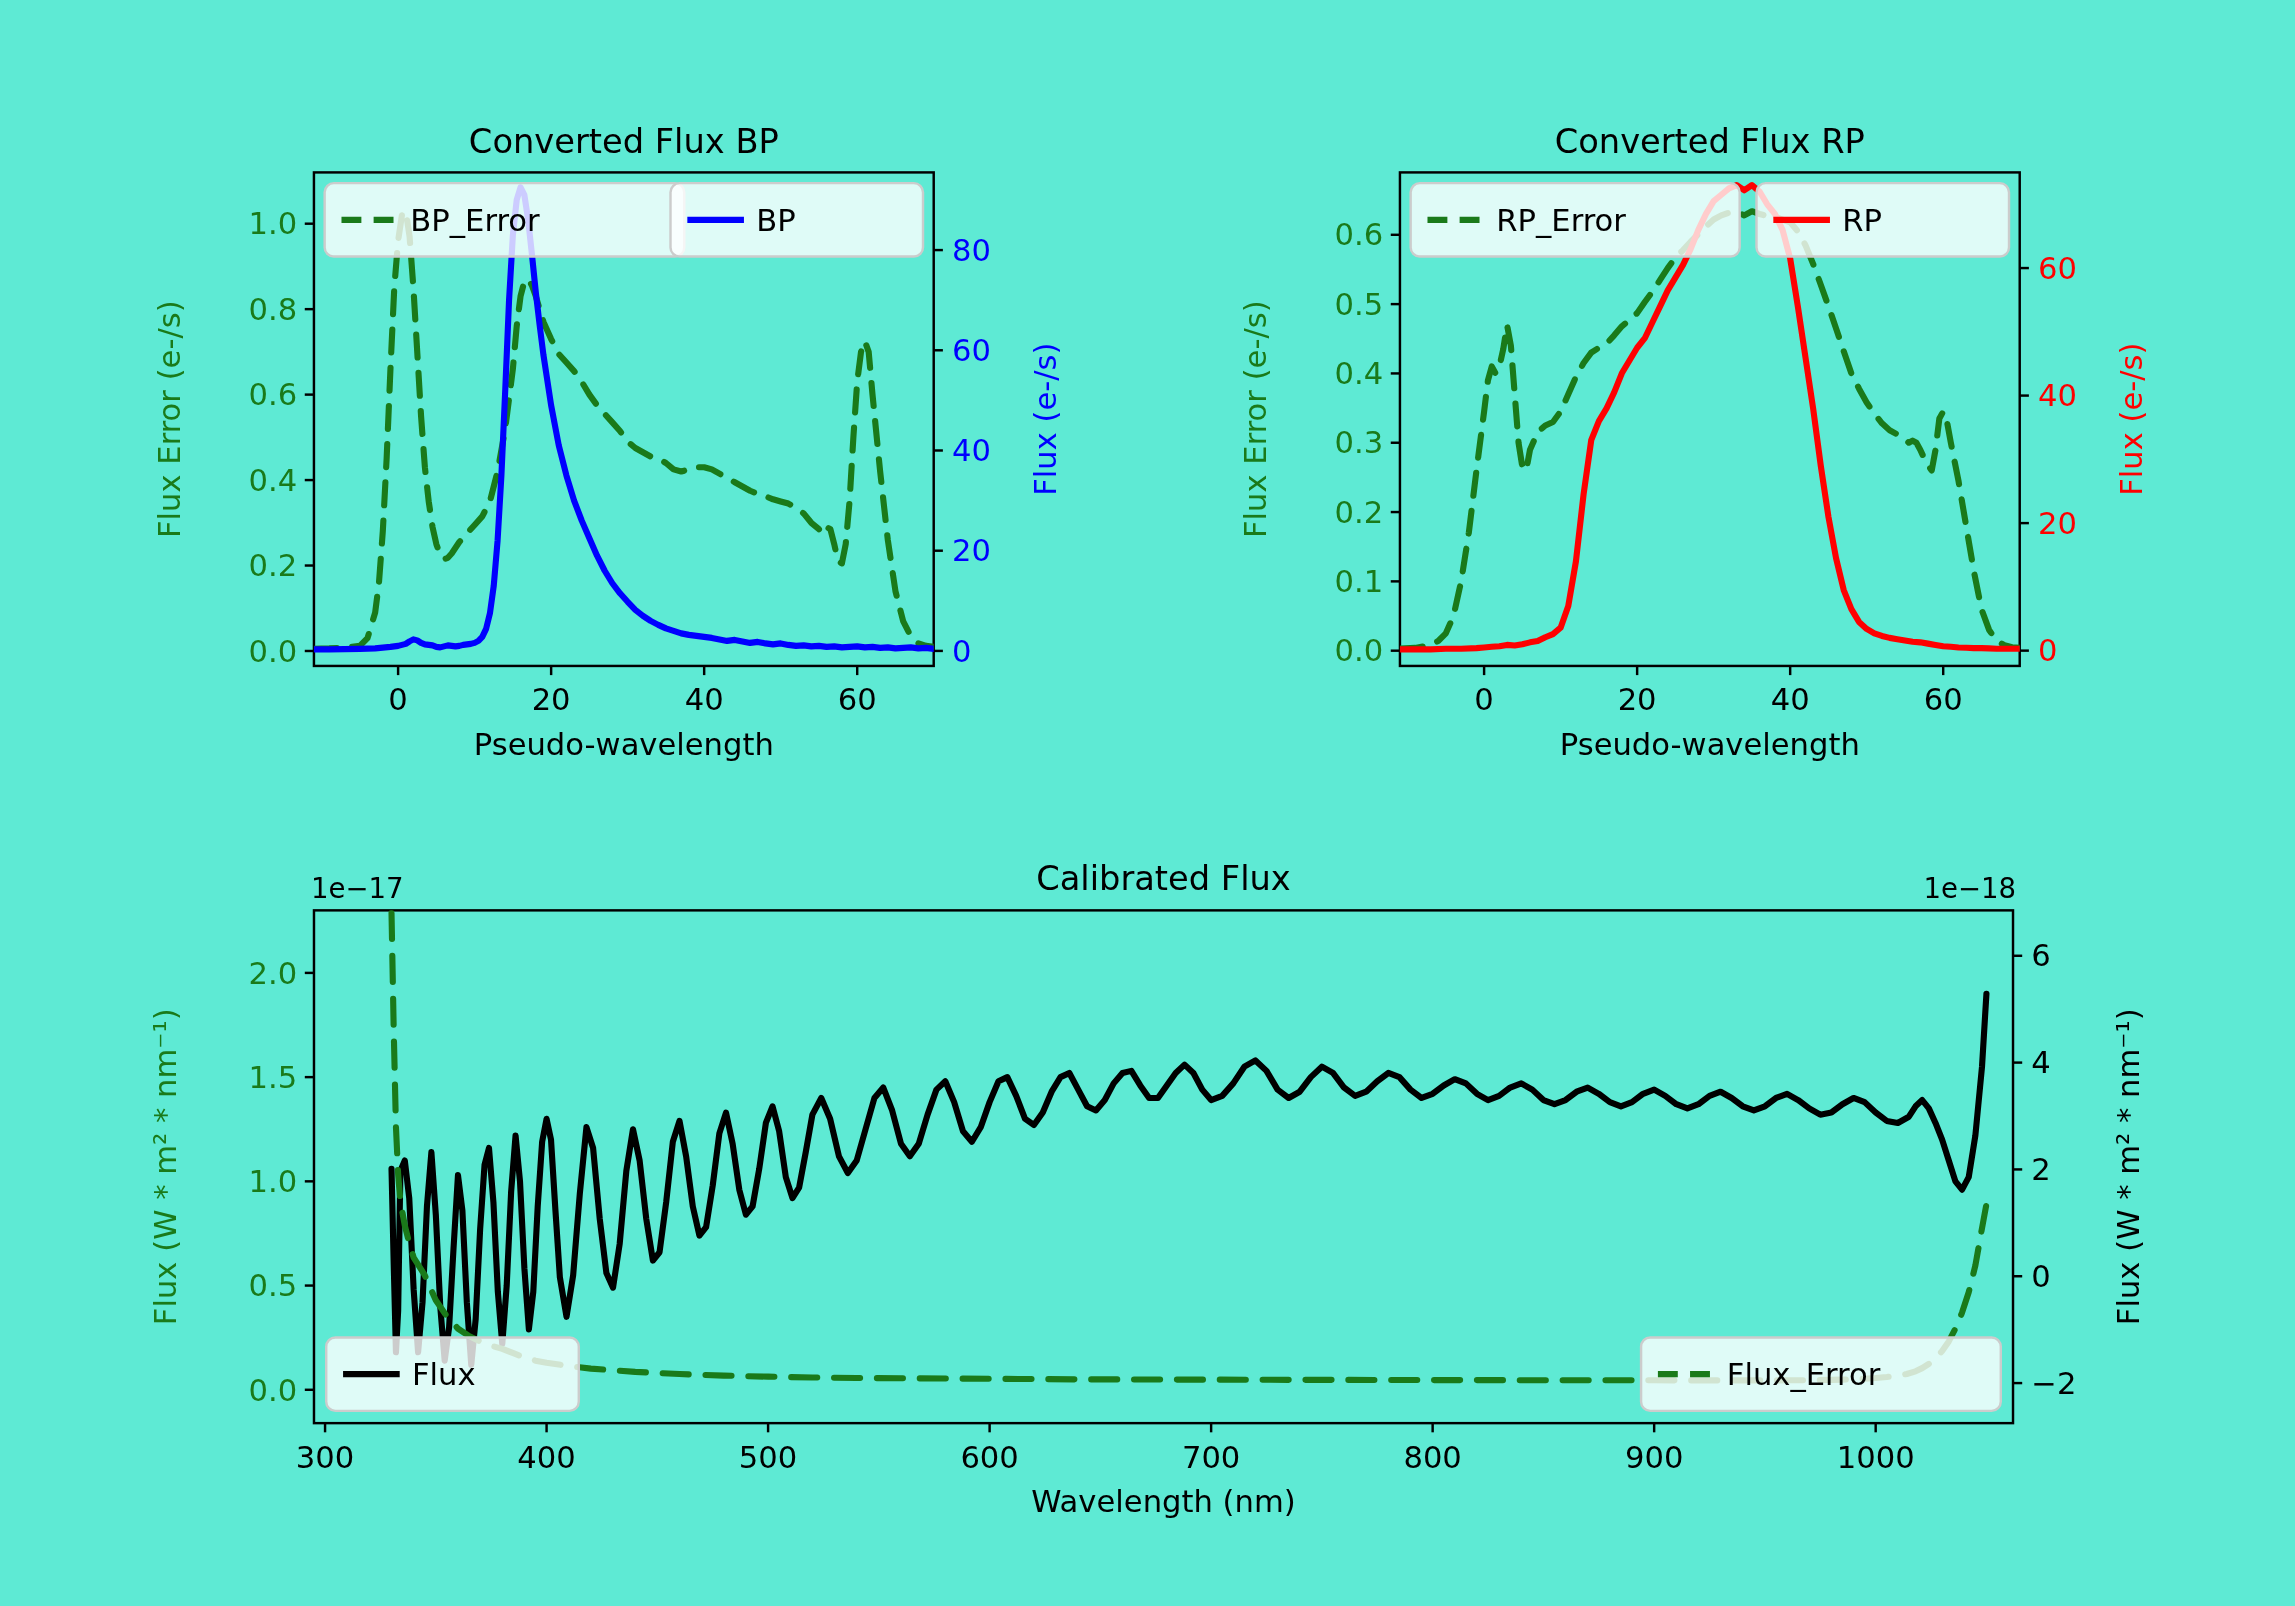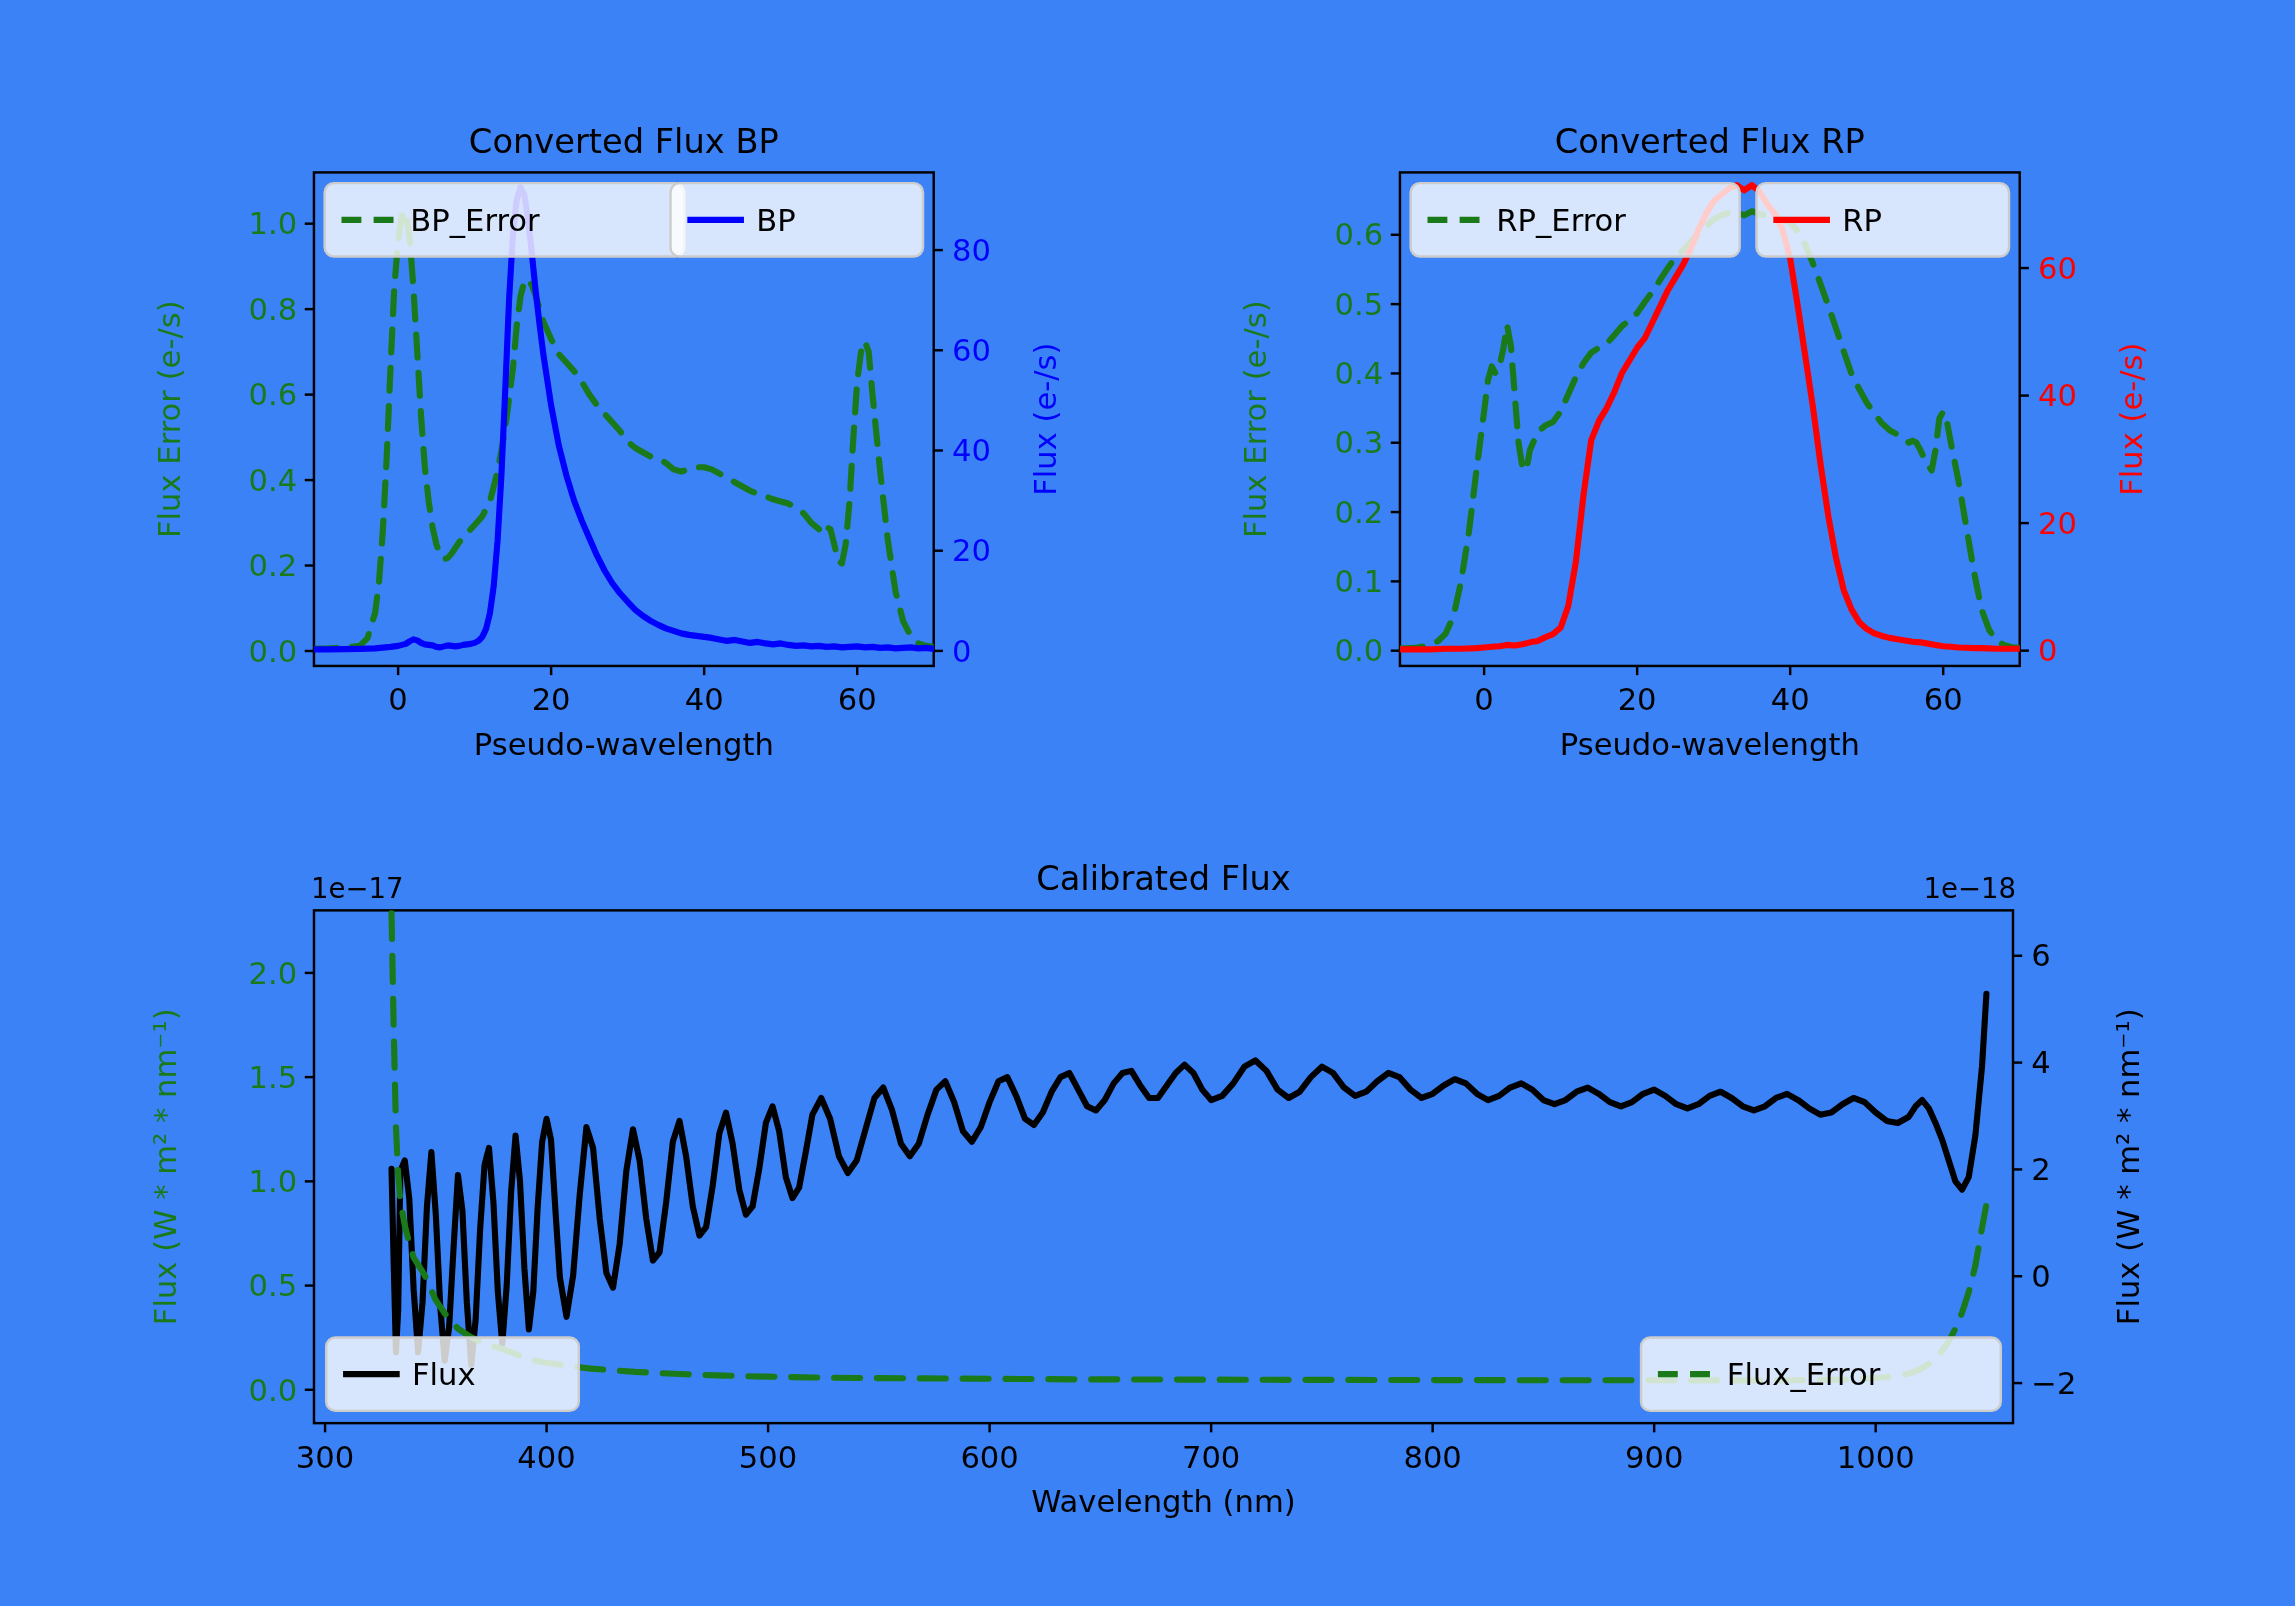--- a/index.html
+++ b/index.html
@@ -1,17 +1,17 @@
 <!DOCTYPE html>
 <html style="font-size:12.2px"><head>
 <meta charset="utf-8">
 <style>
   html,body{margin:0;padding:0;background:#ffffff;}
   body{width:2295px;height:1607px;font-family:"DejaVu Sans",sans-serif;overflow:hidden;}
-  #figure{position:relative;width:2295px;height:1607px;background:#3b82f6;}
+  #figure{position:relative;width:2295px;height:1607px;background:#5eead4;}
   .panel{position:absolute;}
   svg{display:block;}
   text{font-family:"DejaVu Sans",sans-serif;}
   .ttl{font-size:44px;fill:#000;}
   .tick{font-size:40px;}
   .axlbl{font-size:40px;}
   .leg{font-size:40px;fill:#000;}
   .offs{font-size:36px;fill:#000;}
   .spine{fill:none;stroke:#000;stroke-width:3.2;}
   .tmark{stroke:#000;stroke-width:3.2;fill:none;}

